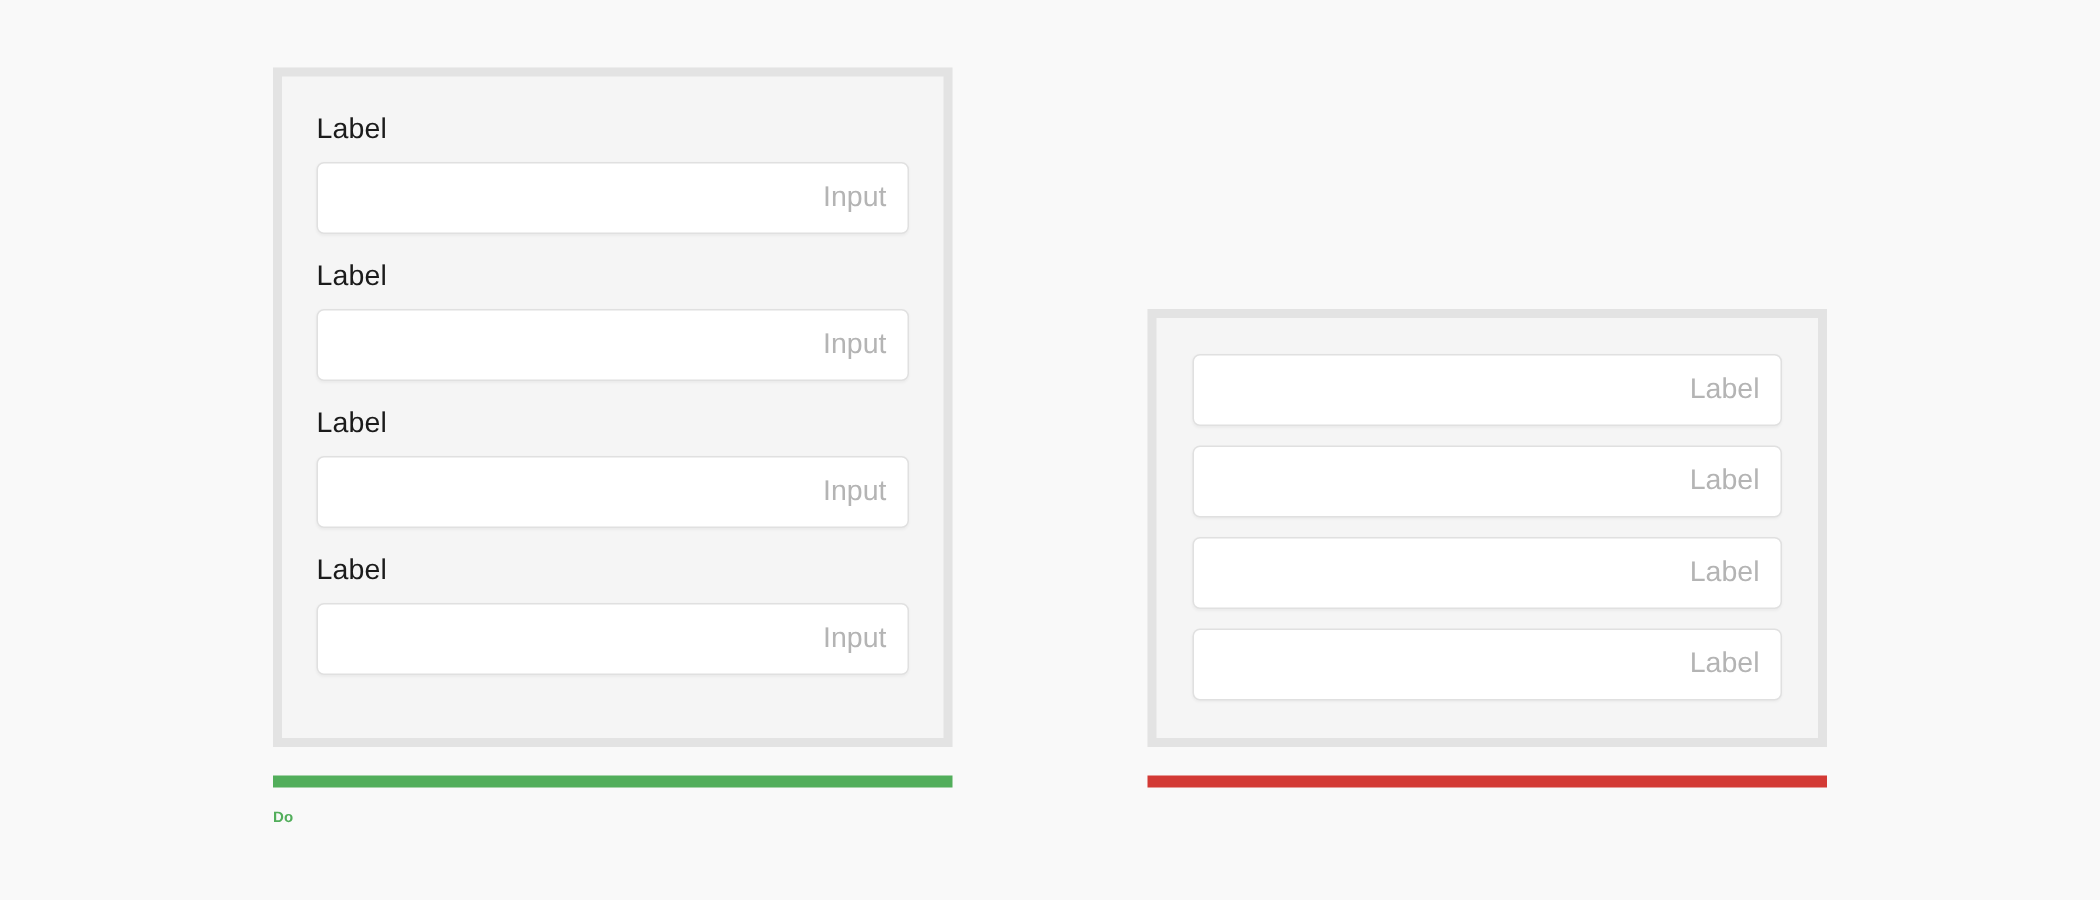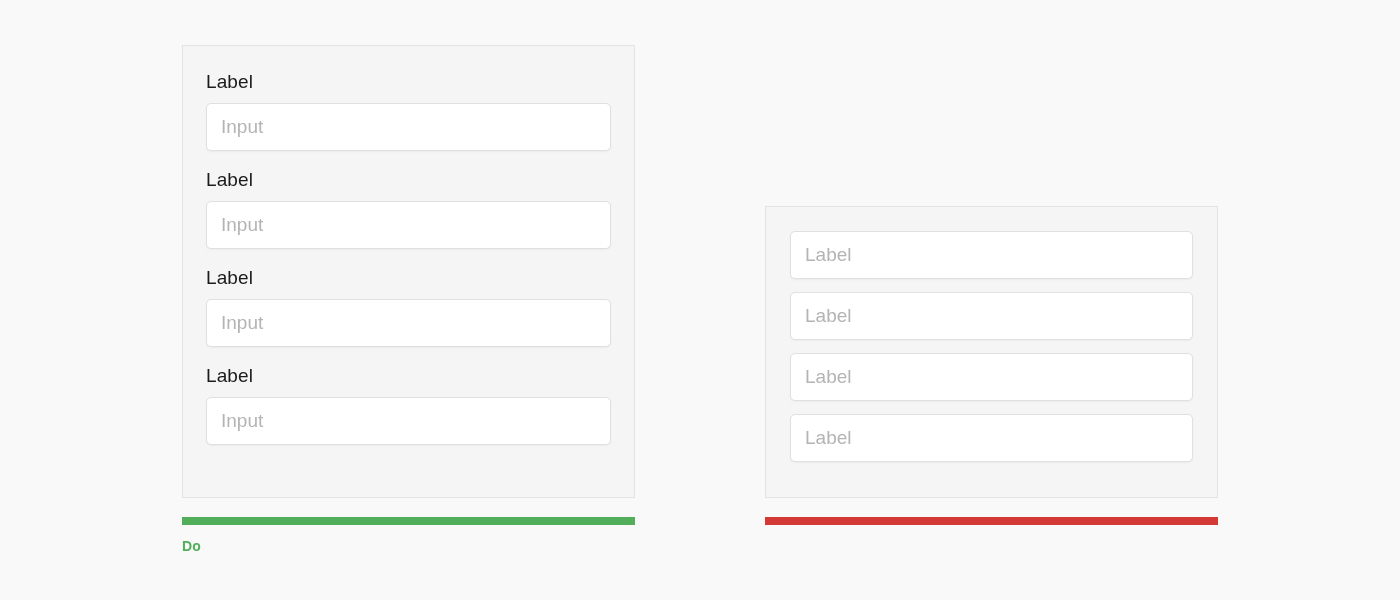--- a/index.html
+++ b/index.html
@@ -33,21 +33,21 @@
   .example-dont {
     left: 765px;
     top: 206px;
     width: 453px;
   }
 
   
   .panel {
     box-sizing: border-box;
     background: #f5f5f5;
-    border: 1px solid #ec4899;
+    border: 6px solid #ec4899;
     width: 100%;
   }
   .panel-do {
     height: 453px;
     padding: 24px 23px 24px 23px;
   }
   .panel-dont {
     height: 292px;
     padding: 24px 24px 24px 24px;
   }
@@ -75,20 +75,21 @@
     height: 48px;
     background: #ffffff;
     border: 1px solid #e0e0e0;
     border-radius: 5px;
     box-shadow: 0 1px 2px rgba(0,0,0,0.045);
     padding: 0 14px;
     font-family: "Liberation Sans", sans-serif;
     font-size: 19px;
     color: #1b1b1b;
     outline: none;
+    text-align: right;
   }
   .text-input::placeholder {
     color: #b4b4b4;
     opacity: 1;
   }
 
   
   .stacked-input {
     margin-bottom: 13px;
   }
@@ -109,21 +110,21 @@
     left: 765px;
     top: 517px;
   }
   .verdict-bar {
     width: 100%;
     height: 8px;
   }
   .verdict-label {
     display: block;
     margin-top: 12px;
-    font-size: 14px;
+    font-size: 10px;
     font-weight: bold;
     line-height: 18px;
     letter-spacing: 0.1px;
   }
 </style>
 </head>
 <body style="background: rgb(249, 249, 249);">
 
 <div class="stage">
 

